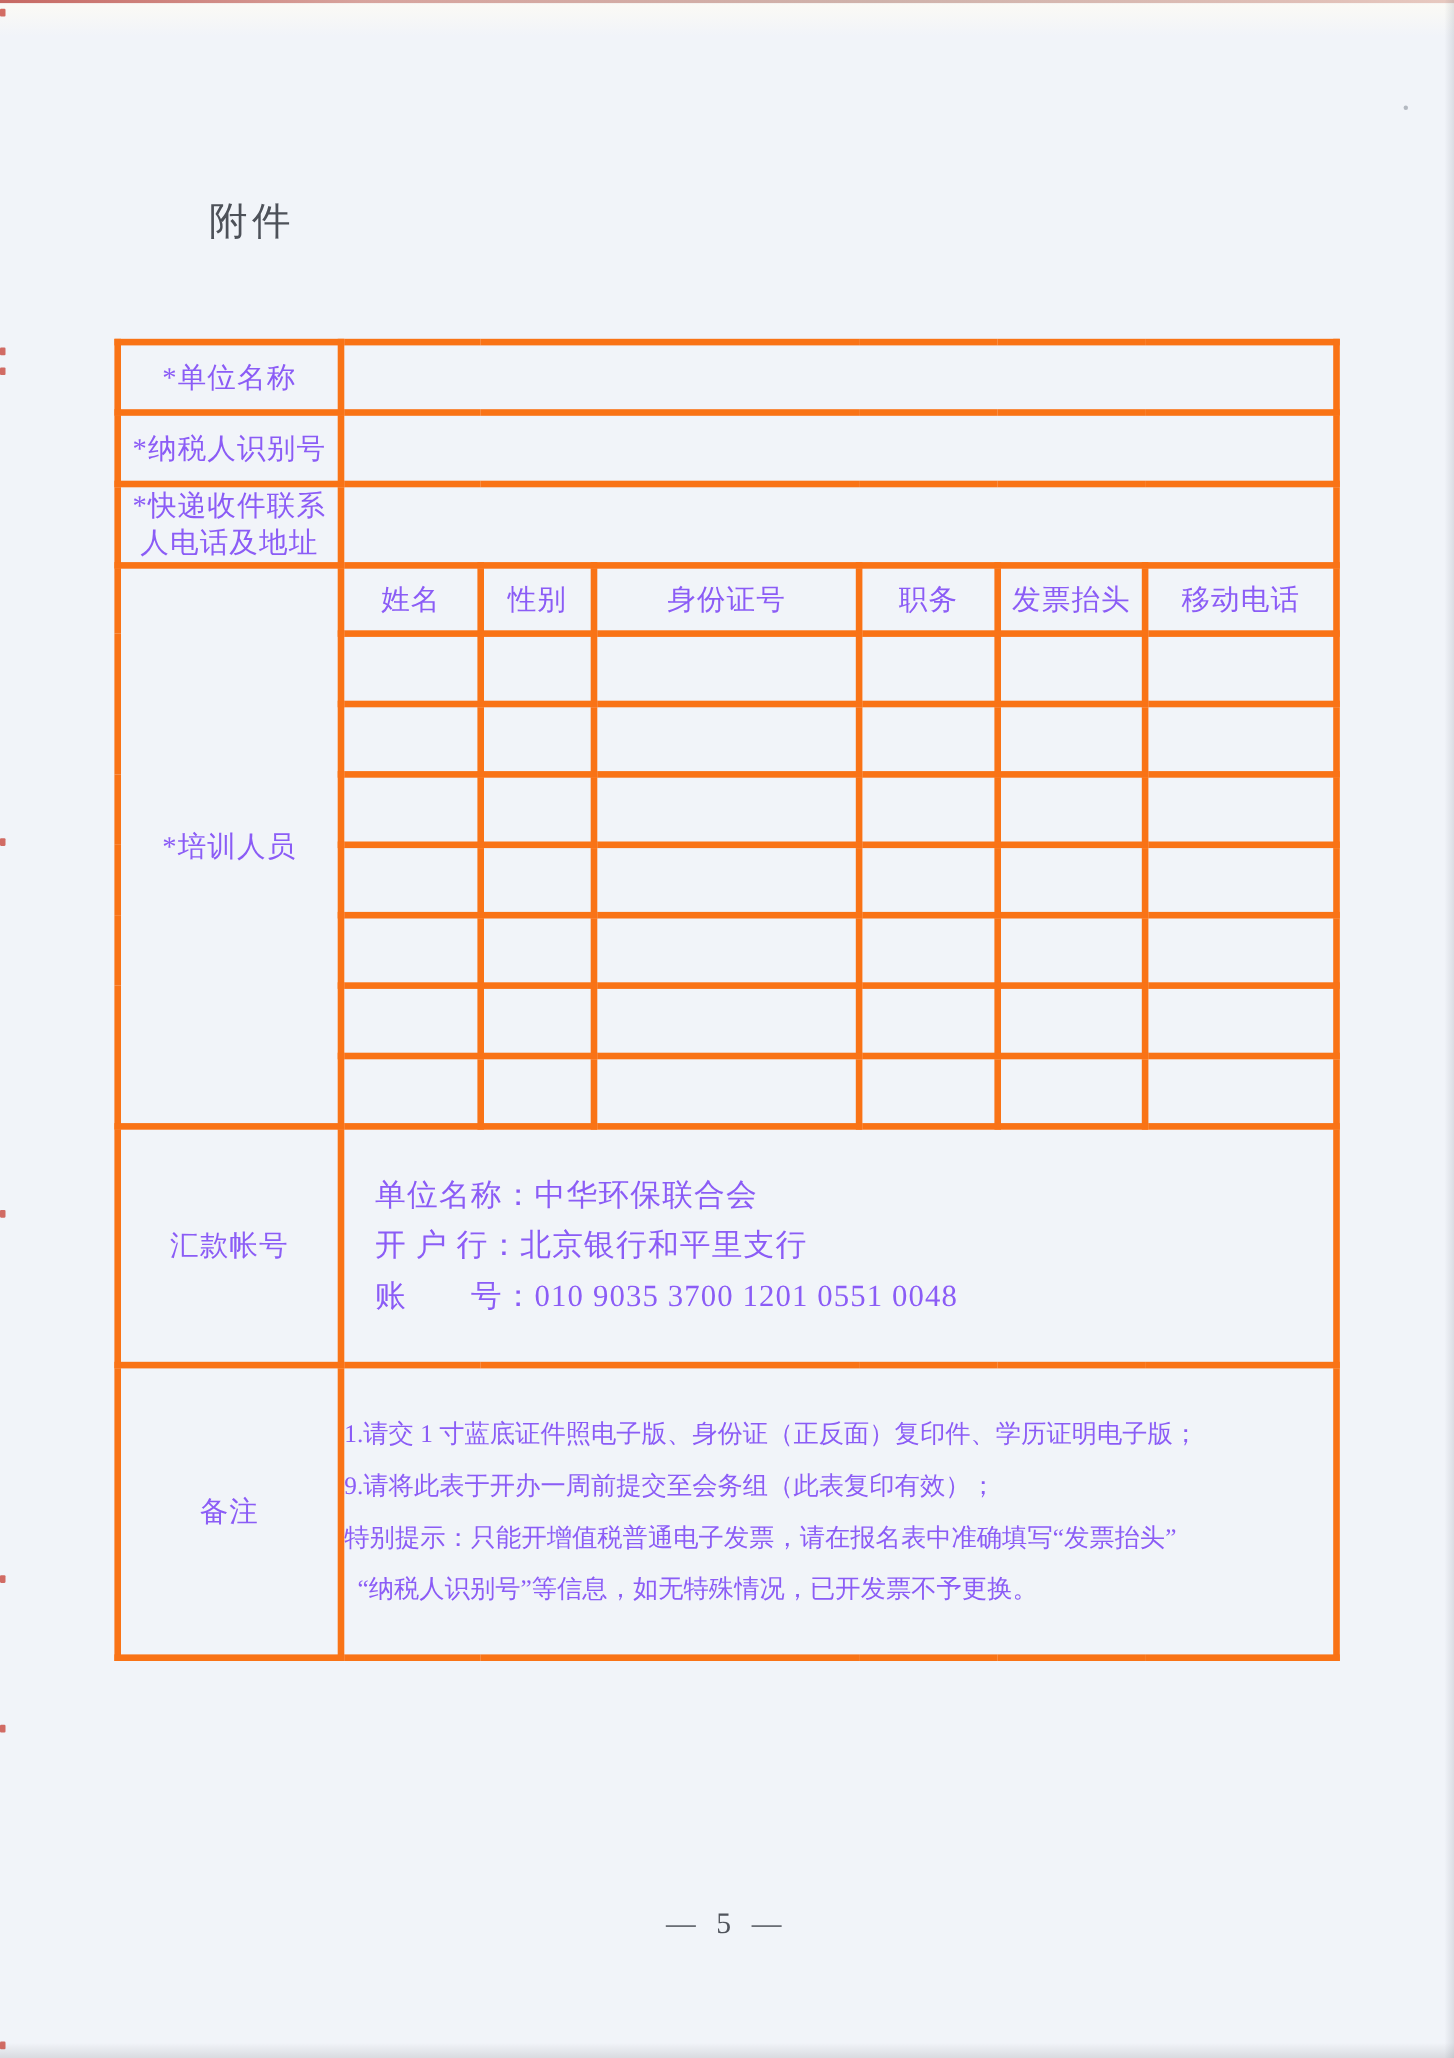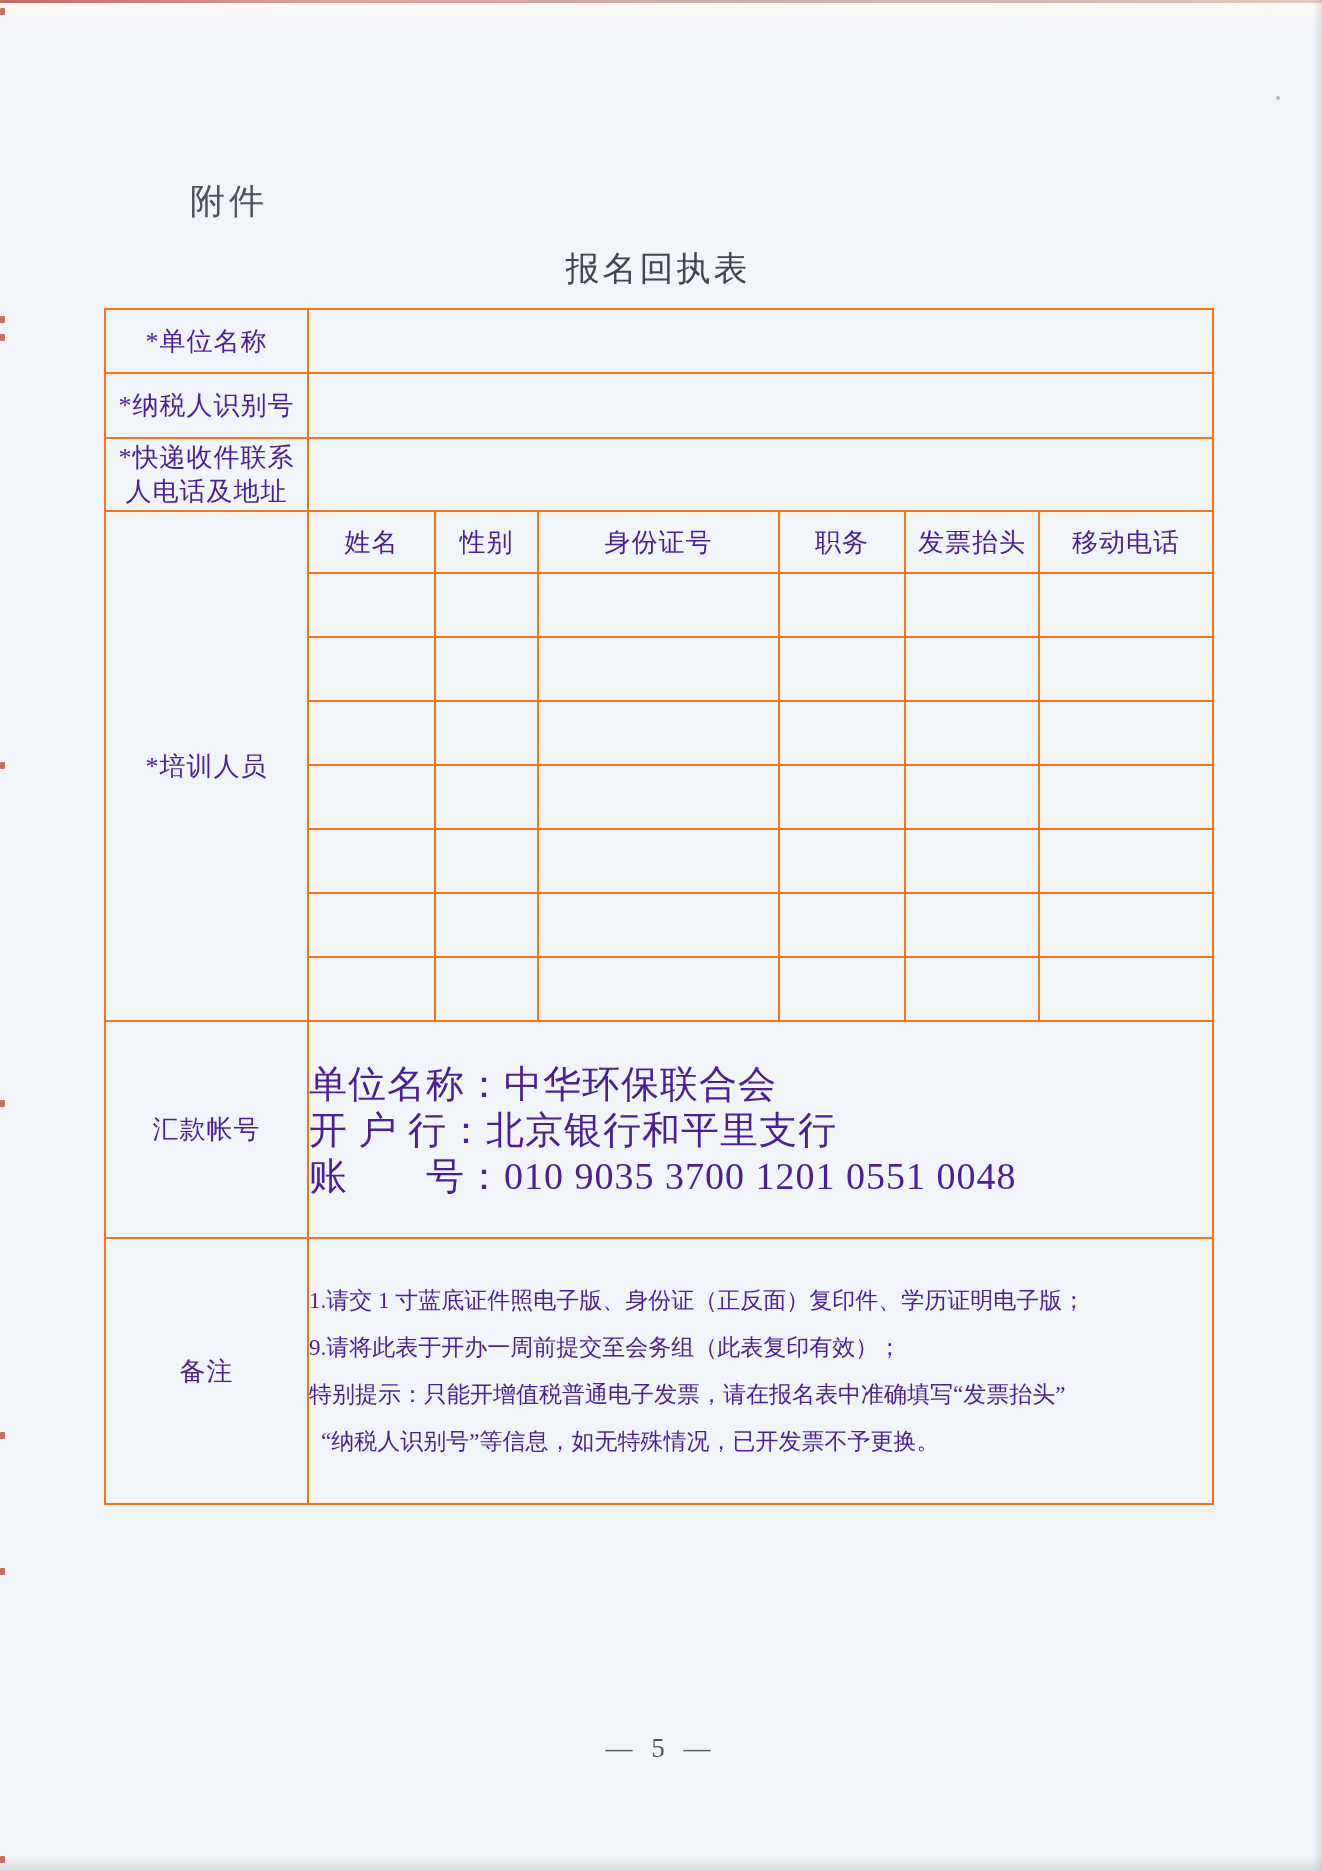--- a/index.html
+++ b/index.html
@@ -32,30 +32,30 @@
   .doc-title {
     position:absolute; left:104px; width:1108px; top:246px;
     text-align:center; font-size:34px; letter-spacing:3px; color:#41454e;
   }
 
   table.form {
     position:absolute; left:104px; top:308px; width:1108px;
     border-collapse:collapse; table-layout:fixed;
   }
   table.form td {
-    border:2px solid #f97316;
+    border:6px solid #f97316;
     padding:0; vertical-align:middle;
-    font-size:26px; color:#4c1d95;
+    font-size:26px; color:#8b5cf6;
     overflow:visible;
   }
   .label-cell { text-align:center; letter-spacing:1px; }
   .two-line span { display:block; line-height:34px; }
   .hdr-cell { text-align:center; letter-spacing:1px;border-radius:11px; }
   .content-cell { text-align:left; padding-left:16px; }
-  .remit-line { line-height:46px; font-size:38px; white-space:nowrap; letter-spacing:1px; }
+  .remit-line { line-height:46px; font-size:28px; white-space:nowrap; letter-spacing:1px;margin-left:28px; }
   .remark-line { line-height:47px; font-size:23px; white-space:nowrap; }
   .remark-indent { padding-left:12px; }
   .page-number {
     position:absolute; left:0; width:1322px; top:1733px;
     text-align:center; font-size:27px; color:#50545c; letter-spacing:6px;
   }
 </style>
 </head>
 <body>
 
@@ -69,21 +69,20 @@
   <div class="speck-red" style="top:316px"></div>
   <div class="speck-red" style="top:334px"></div>
   <div class="speck-red" style="top:762px"></div>
   <div class="speck-red" style="top:1100px"></div>
   <div class="speck-red" style="top:1432px"></div>
   <div class="speck-red" style="top:1568px"></div>
   <div class="speck-red" style="top:1856px"></div>
   <div class="speck-dust" style="left:1276px; top:96px"></div>
 
   <div class="attachment">附件</div>
-  <div class="doc-title">报名回执表</div>
 
   <table class="form">
     <colgroup>
       <col style="width:203px">
         <col style="width:127px">
         <col style="width:103px">
       <col style="width:241px">
         <col style="width:126px">
         <col style="width:134px">
       <col style="width:174px">

